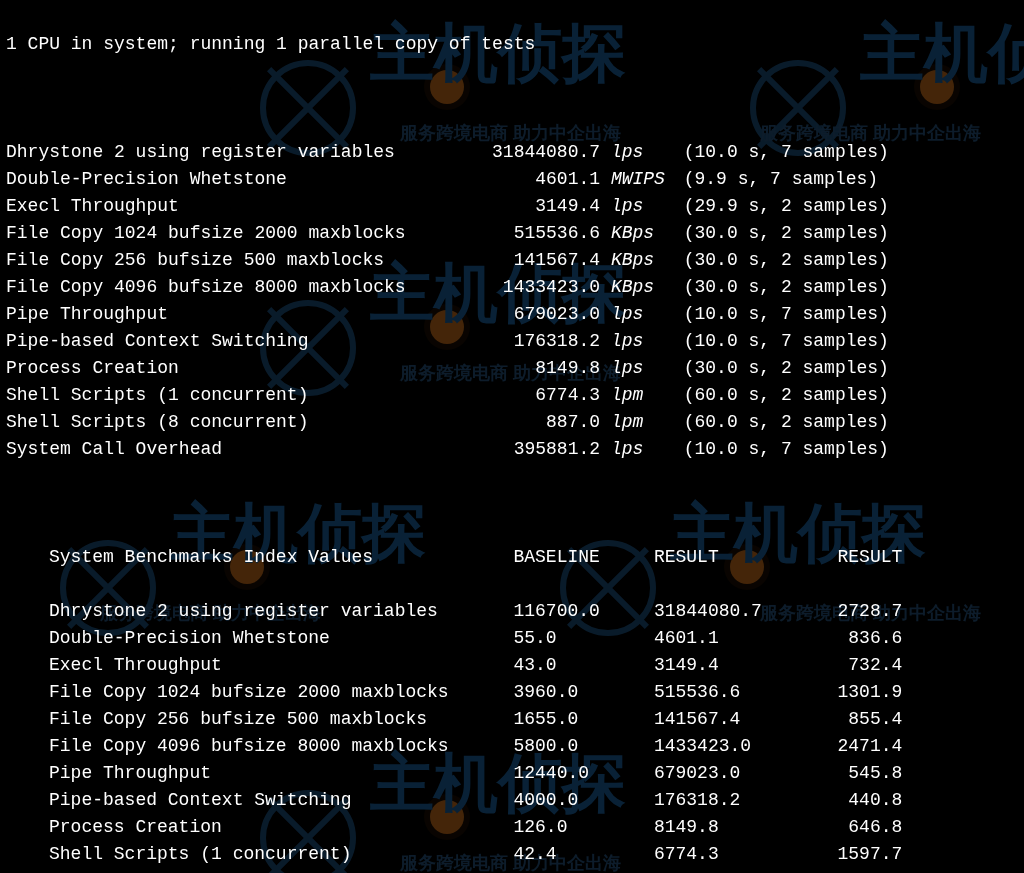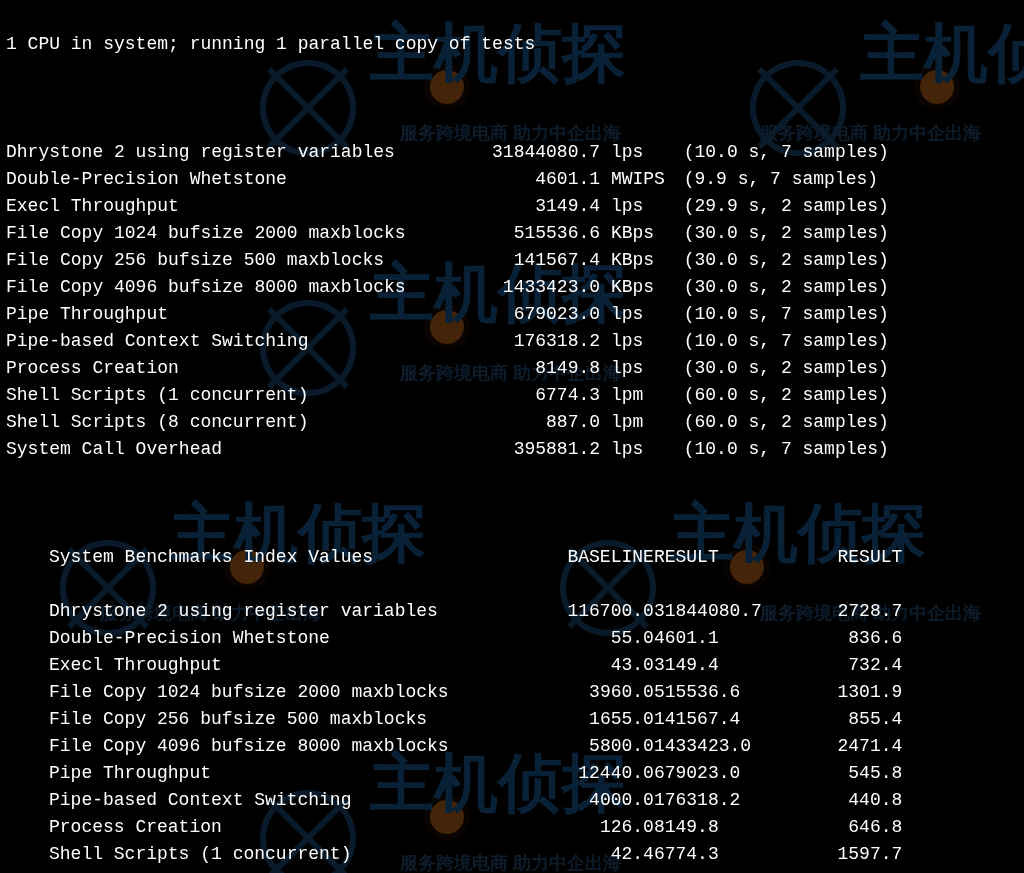--- a/index.html
+++ b/index.html
@@ -21,25 +21,25 @@
     letter-spacing: 0px;
   }
   .row {
     display: block;
   }
   .col {
     display: inline-block;
   }
   .c-name  { width: 43ch; }
   .c-val   { width: 12ch; text-align: right; }
-  .c-unit  { width: 6ch; }
+  .c-unit  { width: 6ch; font-style: italic; }
   .c-tail  { width: 24ch; margin-left: 8px; }
   
   .i-name  { width: 43ch; margin-left: 43px; }
-  .i-base  { width: 13ch; text-align: right; }
+  .i-base  { width: 13ch; text-align: left; }
   .i-res   { width: 13ch; text-align: left; }
   .i-idx   { width: 10ch; text-align: right; }
 
   
   .wm {
     position: absolute;
     left: 0; top: 0;
     width: 1024px;
     height: 873px;
     pointer-events: none;

